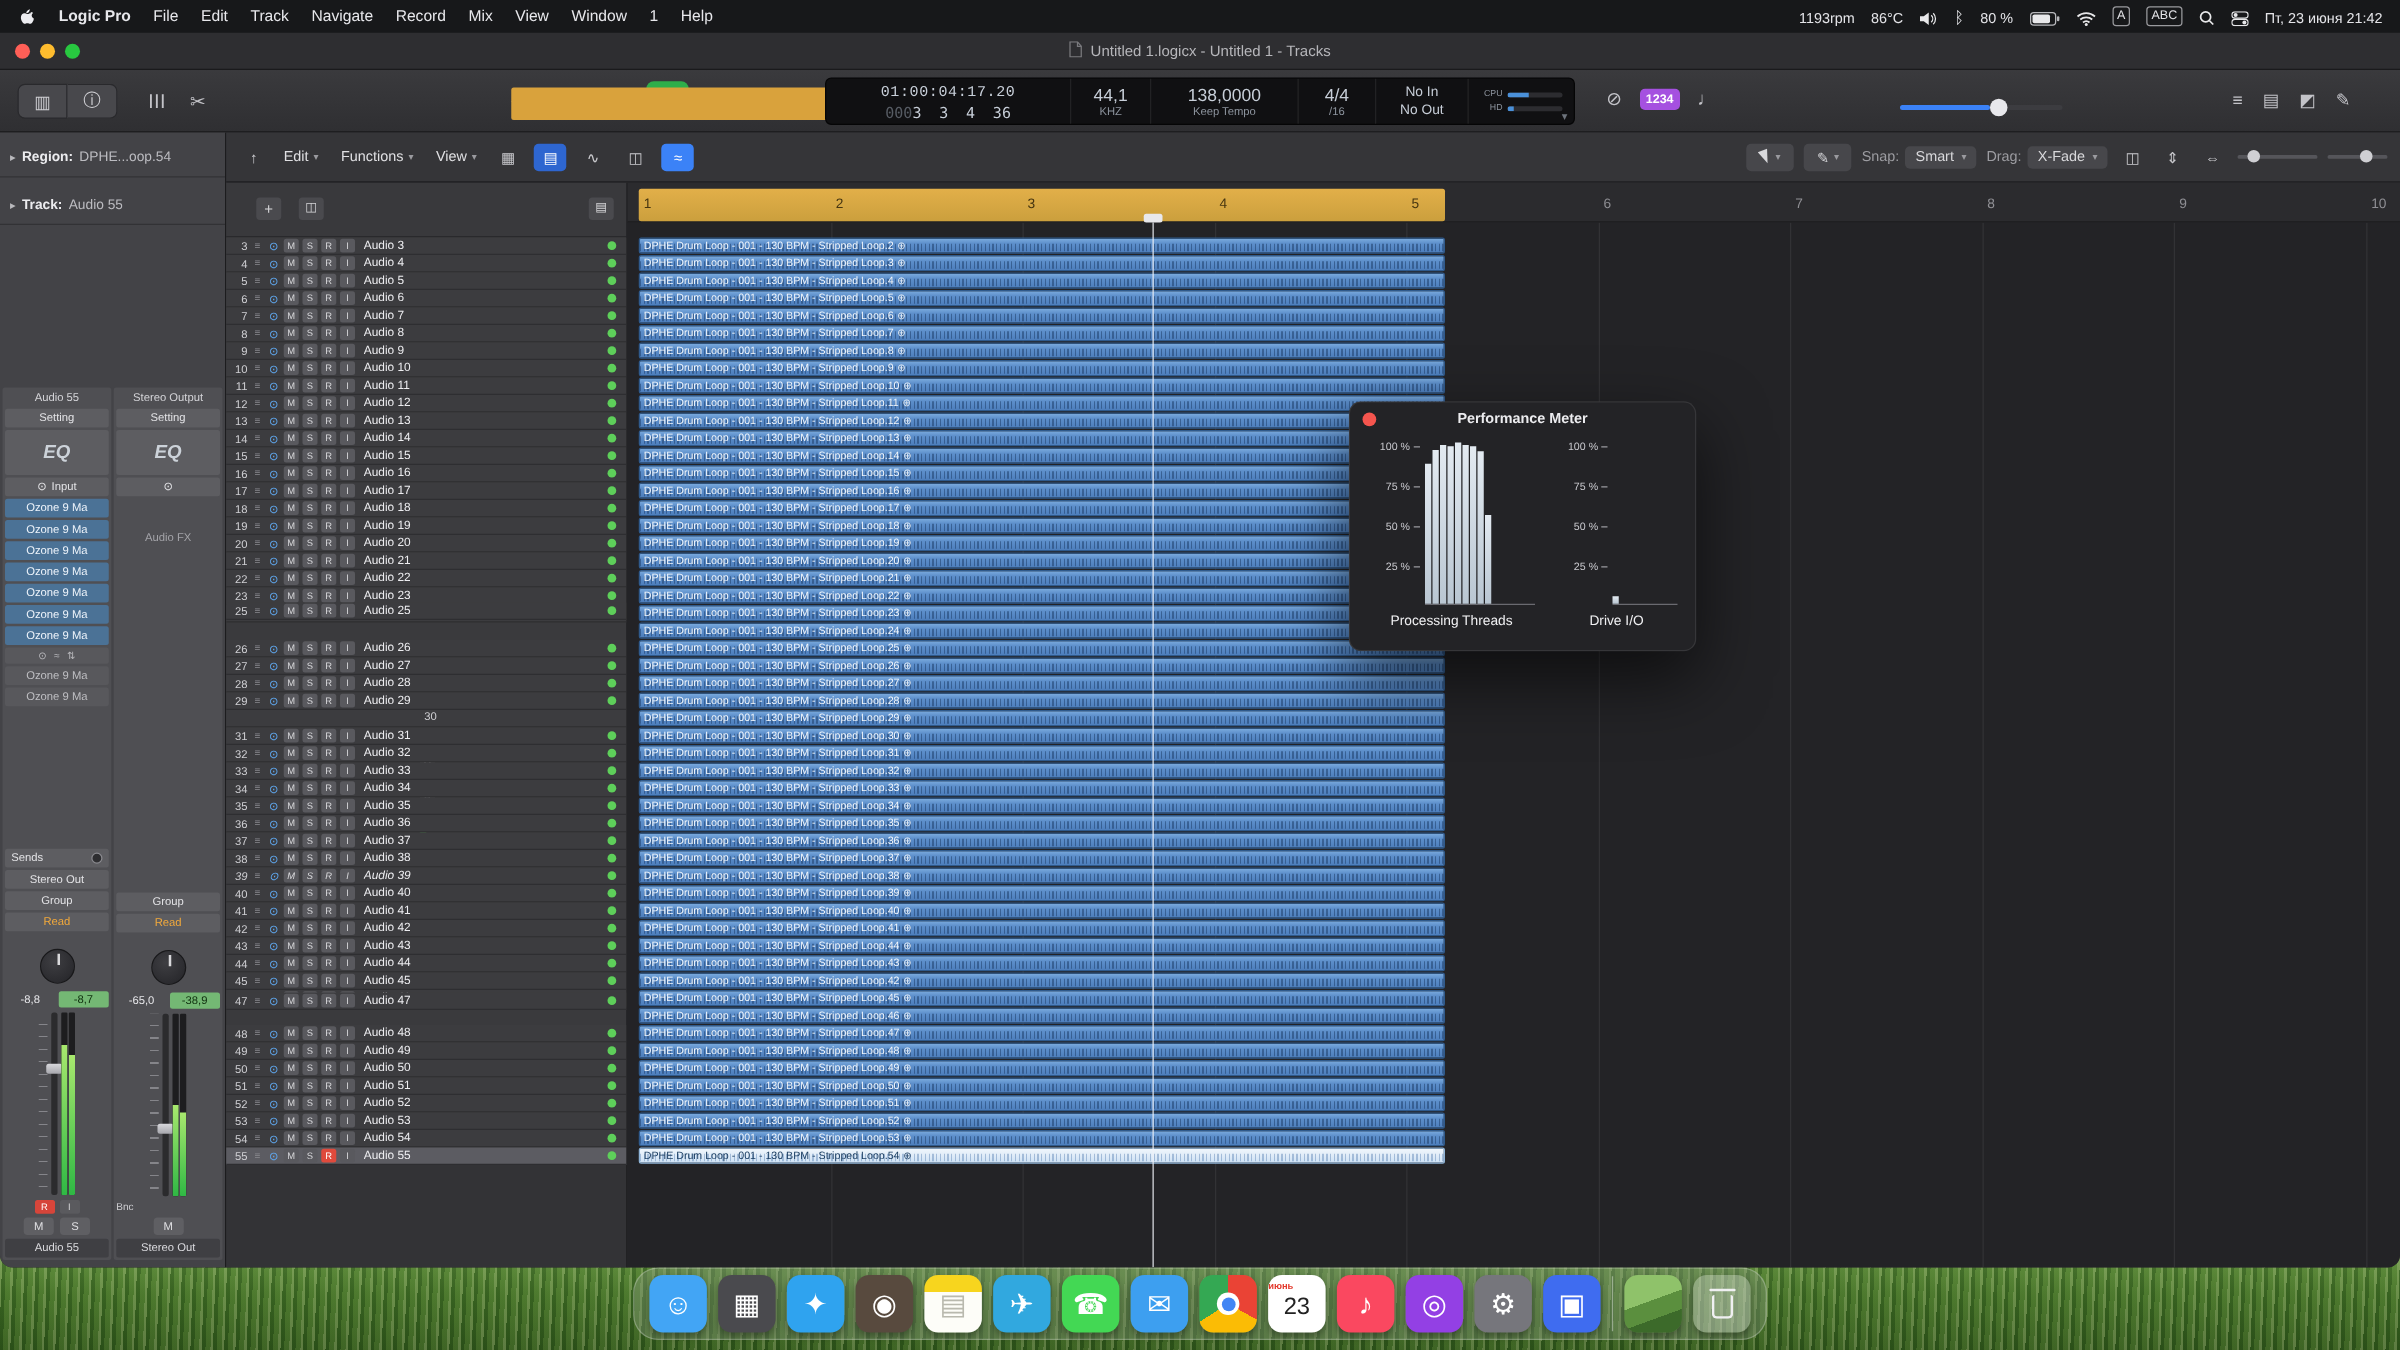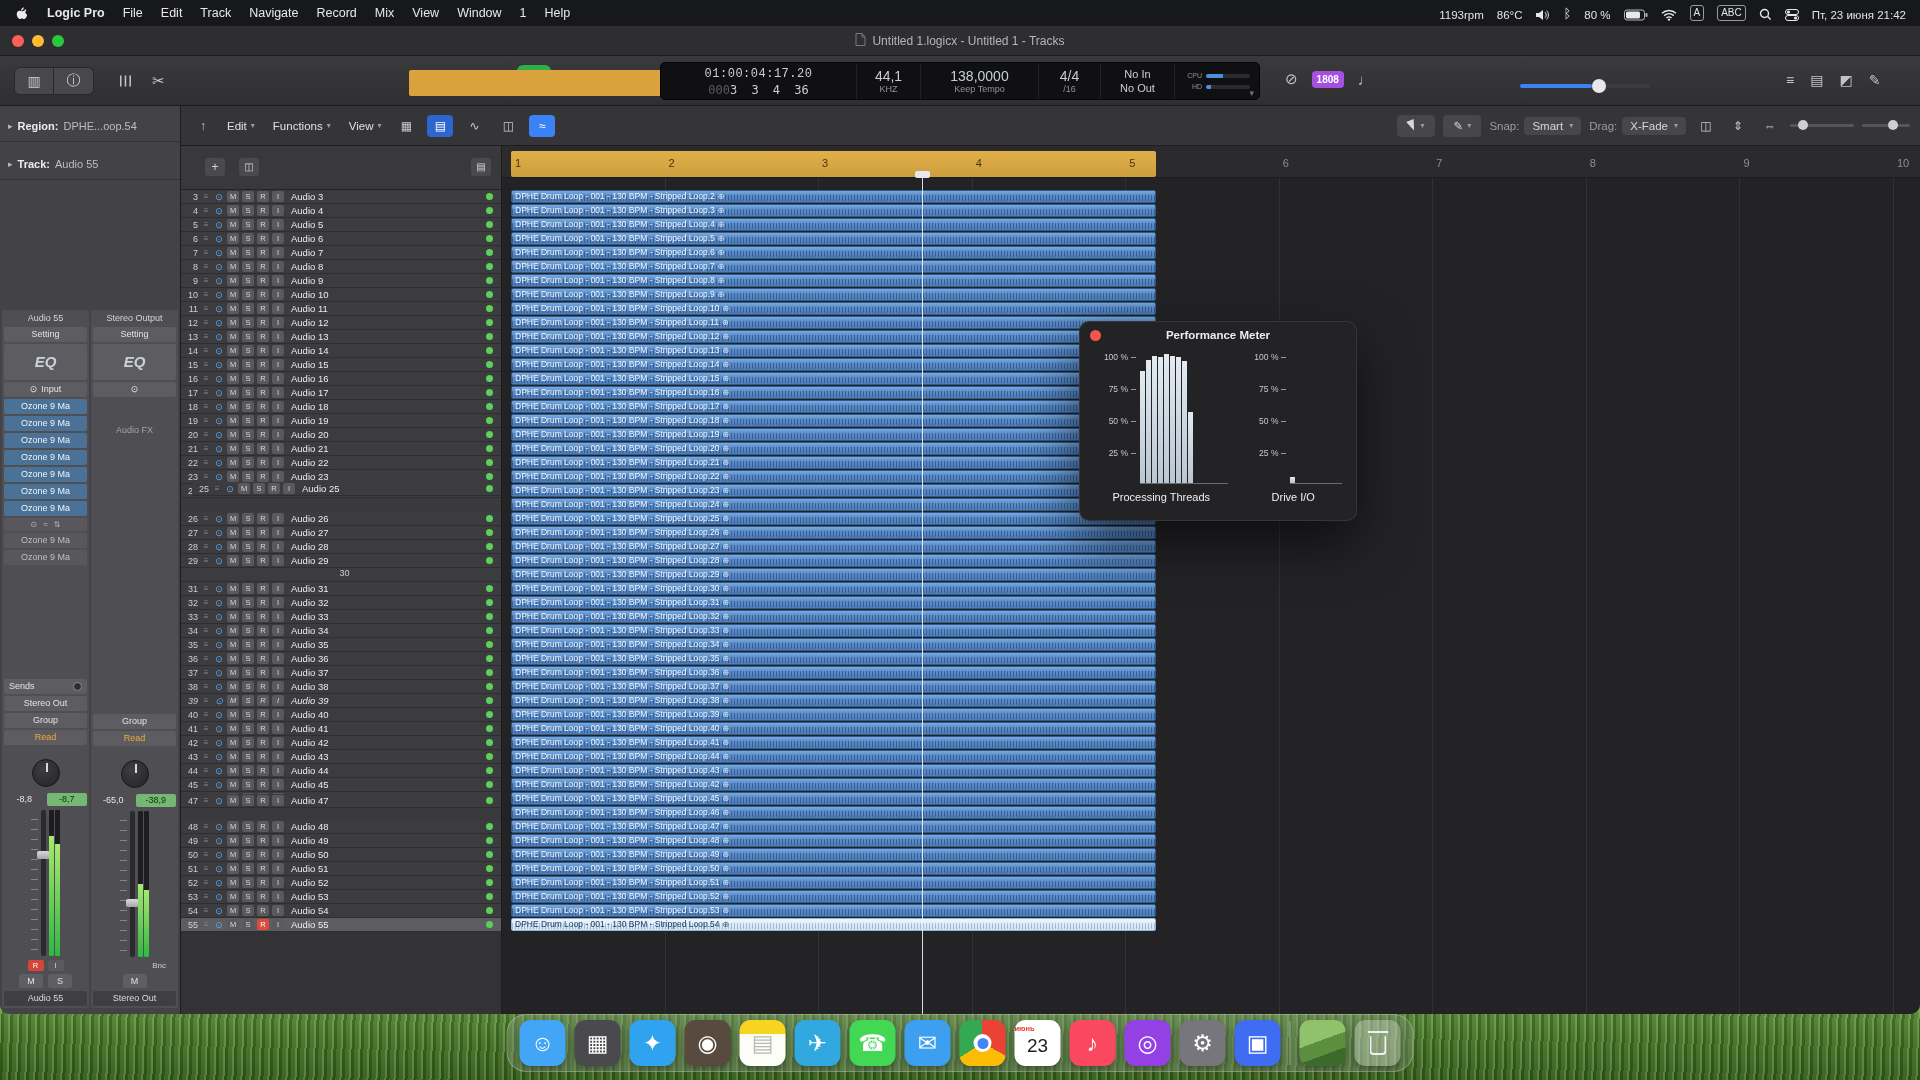--- a/index.html
+++ b/index.html
@@ -113,21 +113,21 @@
 .vals{display:flex;gap:2px;height:13px;min-height:13px}
 .vol-val{flex:1;font-size:9px;color:#e6e6e9;text-align:center;line-height:13px}
 .peak-val{flex:1;background:#74b874;color:#10300f;border-radius:2px;font-size:9px;text-align:center;line-height:13px}
 .fader-zone{height:150px;min-height:150px;display:flex;justify-content:center;gap:3px;padding:2px 0}
 .fscale{width:7px;background:repeating-linear-gradient(180deg,transparent 0 9px,#85858a 9px 10px)}
 .ftrack{width:5px;background:#2b2b2d;border-radius:2px;position:relative}
 .fhandle{position:absolute;left:-4px;width:13px;height:8px;border-radius:2px;background:linear-gradient(#d8d8dc,#a6a6ac)}
 .fmeter{display:flex;gap:1px}
 .fbar{width:5px;background:#1d1d1f;position:relative;border-radius:1px;overflow:hidden}
 .fbar i{position:absolute;left:0;right:0;bottom:0;background:linear-gradient(180deg,#a8e86e,#2fb844)}
-.bnc-row{height:11px;min-height:11px;font-size:8px;color:#cfcfd3;text-align:right;padding-right:10px}
+.bnc-row{height:11px;min-height:11px;font-size:8px;color:#cfcfd3;text-align:left;padding-right:10px}
 .ri-row{height:12px;min-height:12px;display:flex;justify-content:center;gap:4px}
 .tinybtn{width:16px;height:11px;background:#5a5a5e;border-radius:2px;font-size:7.5px;line-height:11px;text-align:center;color:#d8d8db}
 .tinybtn.rec{background:#d6453a;color:#fff}
 .ms-row{height:15px;min-height:15px;display:flex;justify-content:center;gap:5px}
 .msbtn{width:24px;height:14px;background:#5f5f63;border-radius:3px;font-size:9px;line-height:14px;text-align:center;color:#e0e0e3}
 .strip-name{height:15px;min-height:15px;background:#3f3f43;border-radius:2px;font-size:9px;line-height:15px;text-align:center;color:#dadade}
 
 
 .theader{position:absolute;left:181px;top:120px;width:321px;bottom:0;background:#333336;border-right:1px solid #1c1c1e}
 .theader-bar{height:44px;background:#39393c;border-bottom:1px solid #242427;position:relative}
@@ -342,21 +342,21 @@
               <span class="cpu-bar">
                 <i style="width:12%"></i>
               </span>
             </div>
         </div>
       </div>
       <span class="lcd-chev">▾</span>
 
       <div class="tb-right">
         <span class="ic">⊘</span>
-        <span class="chip1234">1808</span>
+        <span class="chip1234">1234</span>
         <span class="ic">♩</span>
       </div>
 
       <div class="vol-slider">
         <div class="vol-fill"></div>
         <div class="vol-thumb"></div>
       </div>
 
       <div class="tb-far">
         <span>≡</span>
@@ -788,21 +788,21 @@
             <span class="tnum">24</span>
             <span class="thandle">≡</span>
             <span class="tpower">⊙</span>
             <span class="tbtn">M</span>
             <span class="tbtn">S</span>
             <span class="tbtn">R</span>
             <span class="tbtn">I</span>
             <span class="tname">Audio 24</span>
             <span class="tdot"></span>
           </div>
-          <div class="hrow" style="top: 292px; margin-left: 11px;">
+          <div class="hrow" style="top: 292px;">
             <span class="tnum">25</span>
             <span class="thandle">≡</span>
             <span class="tpower">⊙</span>
             <span class="tbtn">M</span>
             <span class="tbtn">S</span>
             <span class="tbtn">R</span>
             <span class="tbtn">I</span>
             <span class="tname">Audio 25</span>
             <span class="tdot"></span>
           </div>

